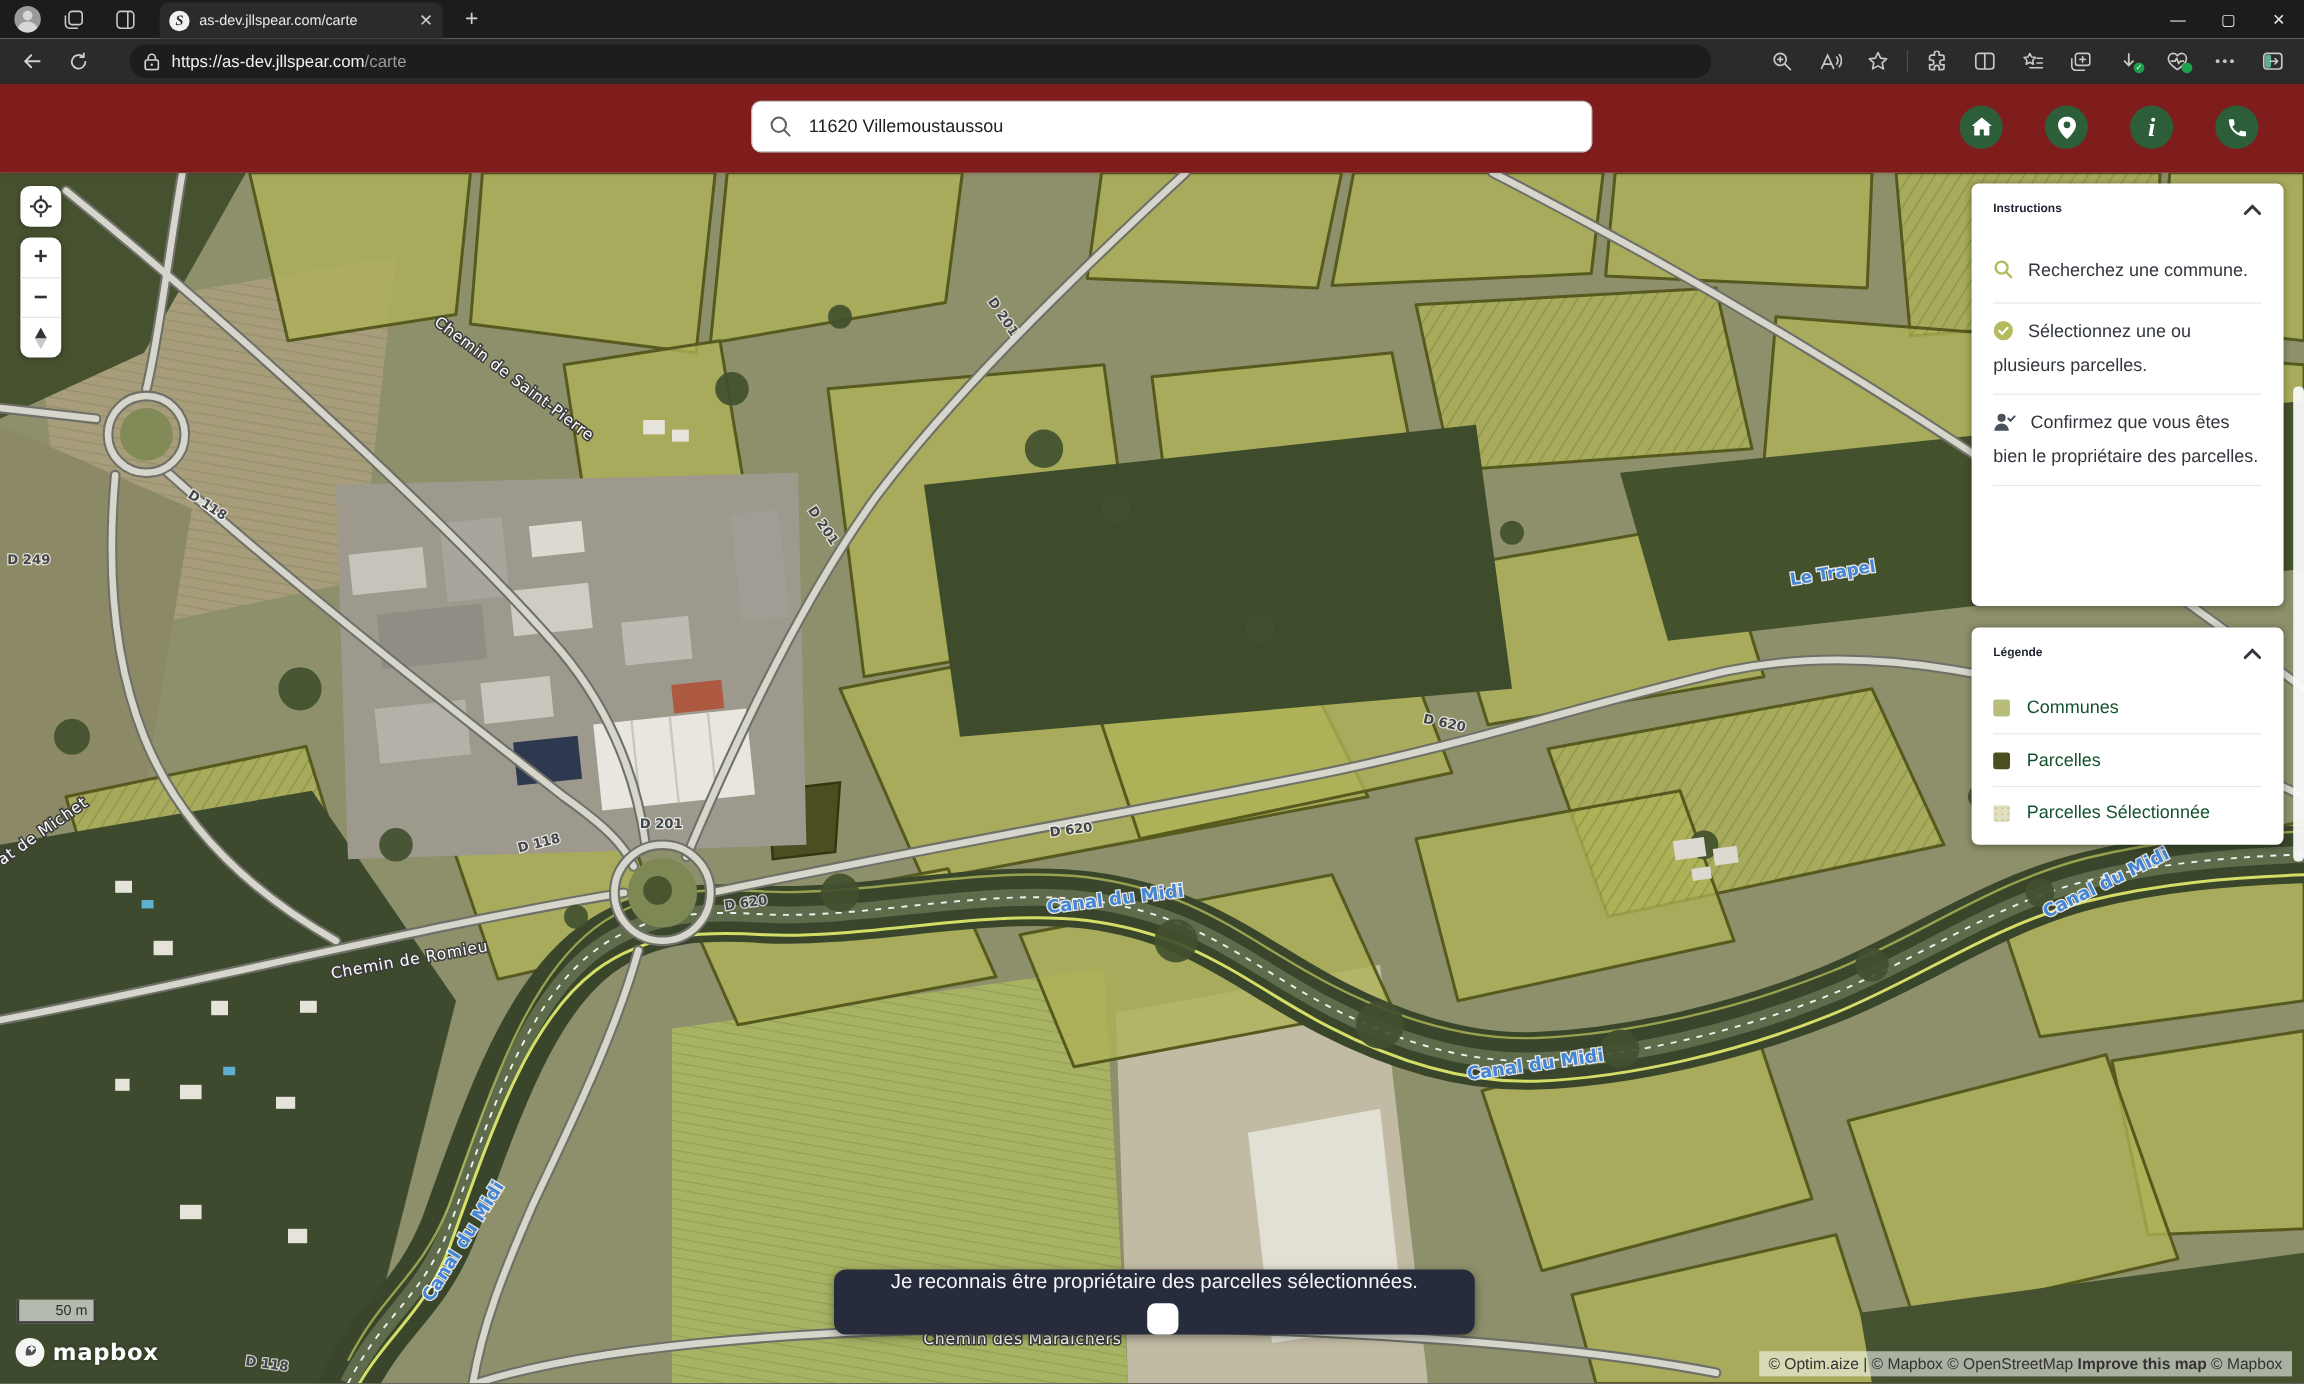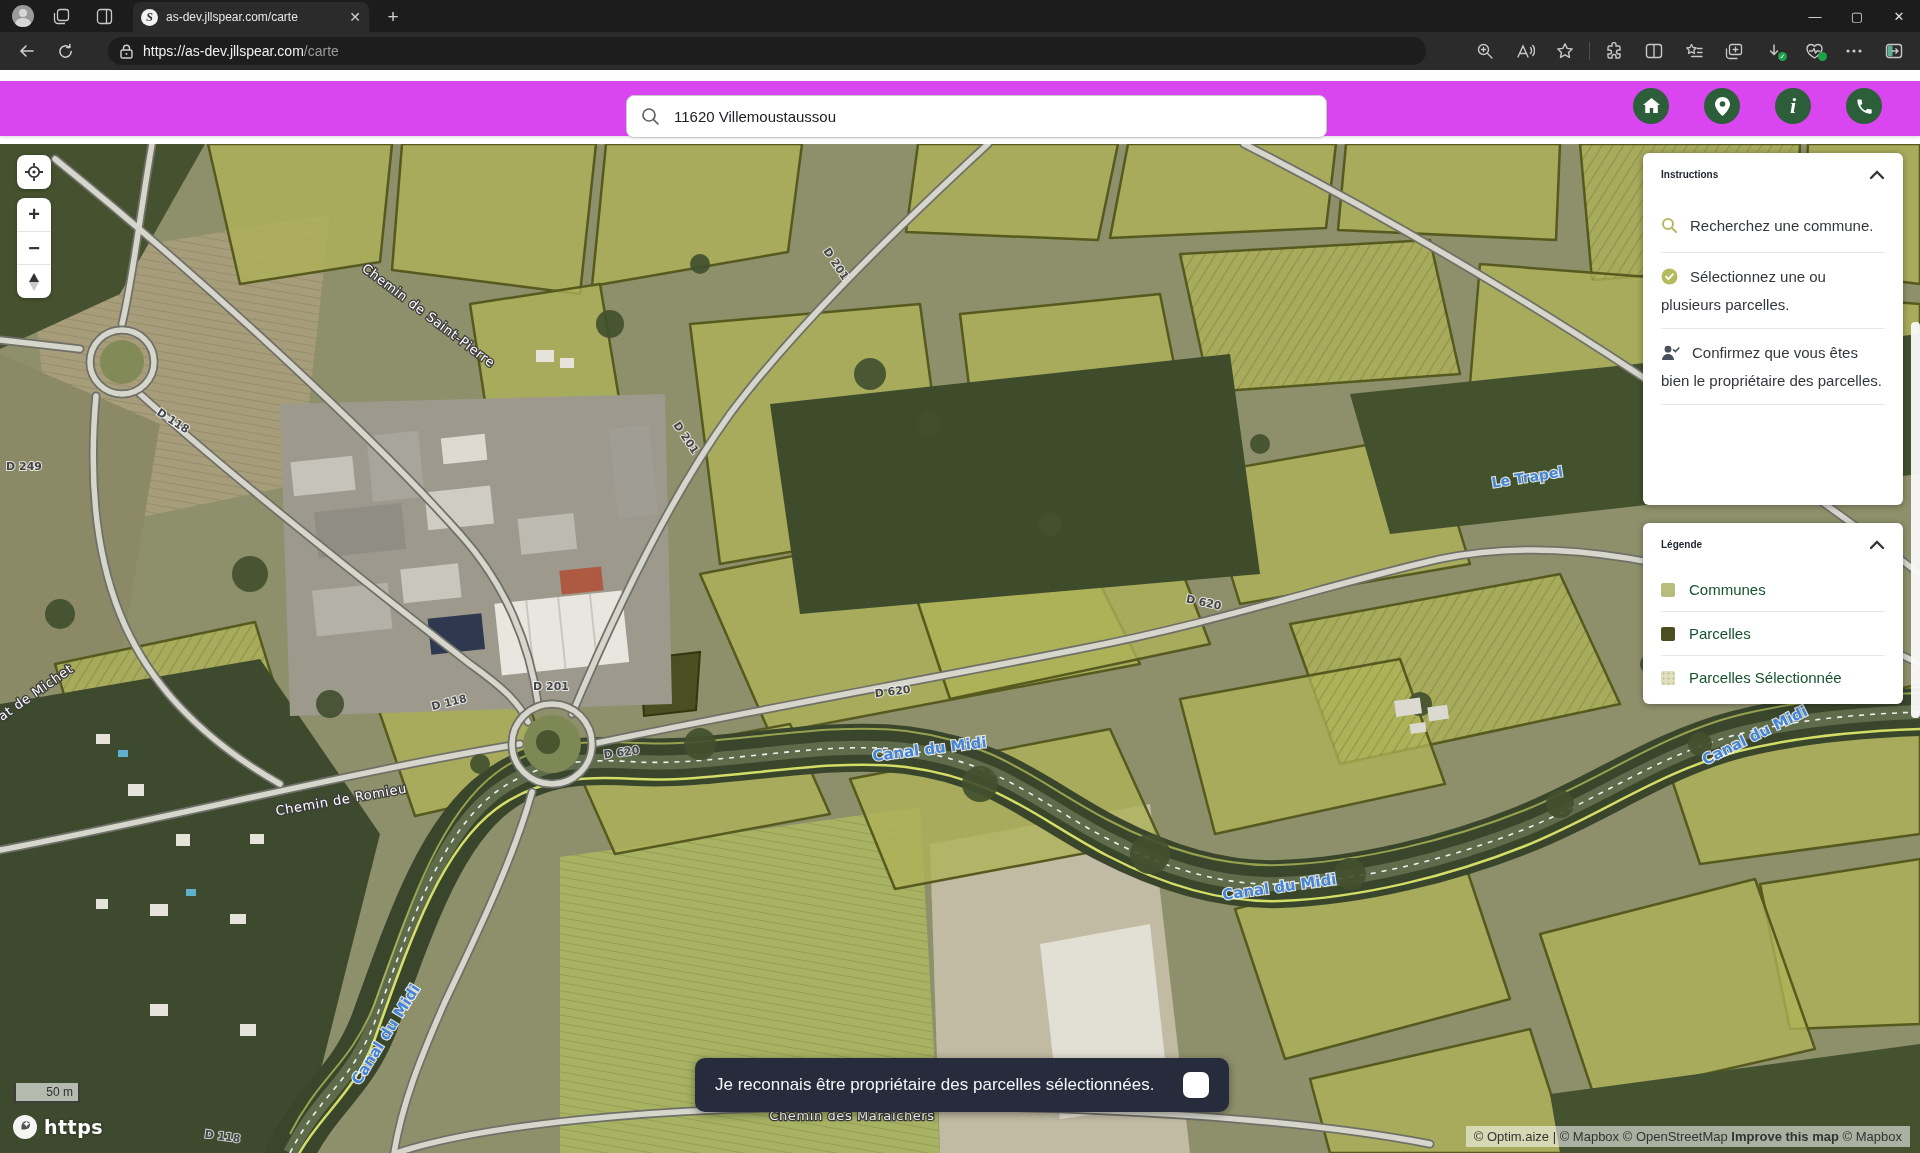--- a/index.html
+++ b/index.html
@@ -30,22 +30,22 @@
   .url{font-size:14px;color:#9a9a9a;margin-left:10px;white-space:nowrap;}
   .url b{color:#f0f0f0;font-weight:normal;}
   .right-icons{position:absolute;right:8px;top:37px;height:28px;display:flex;align-items:center;gap:4px;}
   .ric{width:36px;height:28px;display:flex;align-items:center;justify-content:center;color:#c8c8c8;position:relative;}
   .ric svg{display:block;}
   .vdiv{width:1px;height:18px;background:#4d4d4d;margin:0 2px;}
   .badge{position:absolute;right:5px;bottom:4px;width:9px;height:9px;border-radius:50%;background:#1ca04a;
     color:#fff;font-size:7px;line-height:9px;text-align:center;}
 
   
-  .appheader{position:absolute;left:0;top:70px;width:1920px;height:55px;background:#d946ef;
-    box-shadow:0 1px 3px rgba(0,0,0,.15);z-index:20;margin-top:11px;}
+  .appheader{position:absolute;left:0;top:70px;width:1920px;height:74px;background:#7f1d1d;
+    box-shadow:0 1px 3px rgba(0,0,0,.15);z-index:20;}
   .search{position:absolute;left:626px;top:14px;width:701px;height:43px;border:1px solid #c8cacd;border-radius:8px;
     background:#fff;display:flex;align-items:center;box-sizing:border-box;padding:0 14px;box-shadow:0 1px 2px rgba(0,0,0,.06);}
   .search input{border:none;outline:none;font-size:15px;color:#202124;flex:1;margin-left:12px;
     font-family:"Liberation Sans",sans-serif;background:transparent;}
   .hbtn{position:absolute;top:88px;width:36px;height:36px;border-radius:50%;display:flex;align-items:center;justify-content:center;
     color:#fff;z-index:21;cursor:pointer;}
 
   
   .map{position:absolute;left:0;top:144px;width:1920px;height:1009px;background:#8e906b;overflow:hidden;}
   .map svg{position:absolute;left:0;top:0;}
@@ -68,21 +68,21 @@
   .panel-head{display:flex;align-items:center;justify-content:space-between;}
   .panel-title{font-size:10px;font-weight:bold;color:#1f2430;}
   .instr-item{display:block;font-size:15px;color:#32373d;line-height:25px;padding:11px 0;}
   .instr-item .iico{display:inline-block;vertical-align:-3px;margin-right:12px;}
   .divider{height:1px;background:#e6e8ea;}
   .leg-item{display:flex;align-items:center;padding:13px 0;font-size:15px;color:#14532d;}
   .swatch{width:14px;height:14px;border-radius:2px;margin-right:14px;flex:0 0 auto;}
   .swatch.dotted{background-image:radial-gradient(#c9c79b 1px,transparent 1.2px);background-size:5px 5px;}
 
   .consent{position:absolute;left:695px;top:1058px;width:534px;height:54px;background:#262c3c;border-radius:10px;
-    display:flex;align-items:center;z-index:30;padding:0 20px;box-sizing:border-box;box-shadow:0 2px 8px rgba(0,0,0,.4);}
+    display:flex;align-items:center;z-index:30;padding:0 20px;box-sizing:border-box;box-shadow:0 2px 8px rgba(0,0,0,.4);flex-direction:column;}
   .consent .txt{color:#f4f5f7;font-size:17px;flex:1;}
   .consent .box{width:26px;height:26px;background:#fff;border-radius:7px;margin-left:14px;flex:0 0 auto;cursor:pointer;}
 
   .scalebox{position:absolute;left:14px;top:1083px;height:18px;min-width:52px;background:rgba(255,255,255,.62);
     border:2px solid #3d3d3d;border-top:none;color:#2d2d2d;font-size:12px;line-height:18px;padding:0 5px;z-index:30;
     box-sizing:content-box;text-align:right;}
   .mblogo{position:absolute;left:12px;top:1114px;display:flex;align-items:center;z-index:30;}
   .mblogo .word{color:#fff;font-size:19px;font-weight:bold;letter-spacing:.5px;margin-left:6px;
     text-shadow:0 0 3px rgba(0,0,0,.45);font-family:"DejaVu Sans",sans-serif;}
   .attrib{position:absolute;right:10px;top:1126px;height:21px;background:rgba(255,255,255,.55);color:#333;
@@ -520,18 +520,18 @@
     <span class="txt">Je reconnais être propriétaire des parcelles sélectionnées.</span>
     <span class="box"></span>
   </div>
 
   <div class="scalebox">50 m</div>
   <div class="mblogo">
     <svg width="26" height="26" viewBox="0 0 26 26">
       <circle cx="13" cy="13" r="12" fill="#fff" opacity=".95"></circle>
       <path d="M17.5 8.5c-2-2-5.5-1.6-7 .4-1 1.4-1.2 4.6-1 6.6 2 .2 5.2 0 6.6-1 2-1.5 2.4-4 1.4-6zm-3 4.6-1.1-2.2-2.2-1.1 2.2-1.1 1.1-2.2 1.1 2.2 2.2 1.1-2.2 1.1z" fill="#4f5255"></path>
     </svg>
-    <span class="word">https</span>
+    <span class="word">mapbox</span>
   </div>
   <div class="attrib"><span>© Optim.aize | © Mapbox © OpenStreetMap </span><b>Improve this map</b><span> © Mapbox</span></div>
 
   <div class="scrollstrip"></div>
 </div>
 
 </body></html>

